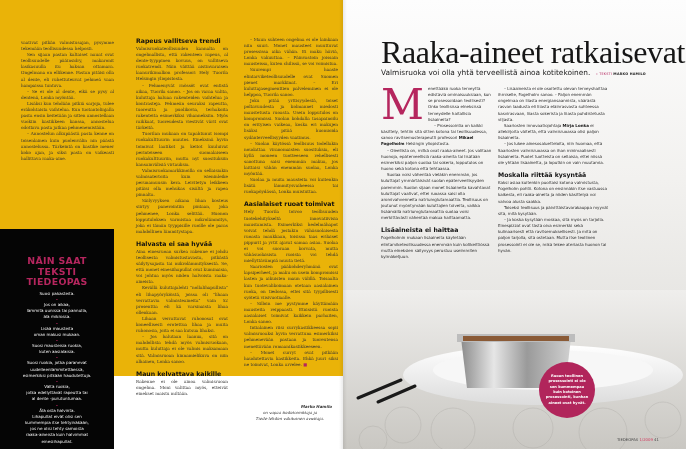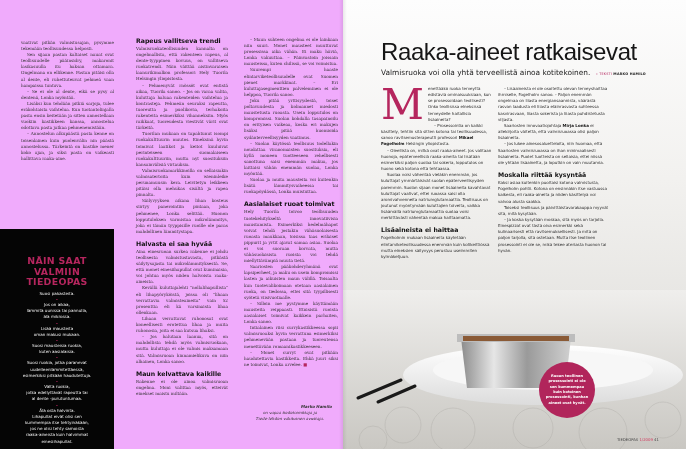--- a/index.html
+++ b/index.html
@@ -1,20 +1,20 @@
 <!DOCTYPE html>
 <html><head>
 <meta charset="utf-8">
 <style>
   * { box-sizing: border-box; margin: 0; padding: 0; }
   html, body { width: 686px; height: 449px; overflow: hidden; background: #fff; }
   body { font-family: "DejaVu Serif", serif; color: #2a2a2a; position: relative; }
 
   .spread { position: absolute; left: 0; top: 0; width: 686px; height: 449px; }
-  .page-left { position: absolute; left: 0; top: 0; width: 343px; height: 449px; background: #f0abfc; }
+  .page-left { position: absolute; left: 0; top: 0; width: 343px; height: 376px; background: #eab308; }
   .page-right { position: absolute; left: 343px; top: 0; width: 343px; height: 449px;
     background: linear-gradient(180deg, #fdfdfd 0%, #f2f1ef 40%, #e6e5e2 70%, #d9d8d4 100%); overflow: hidden; }
   .gutter { position: absolute; left: 339px; top: 0; width: 8px; height: 449px;
     background: linear-gradient(90deg, rgba(0,0,0,0) 0%, rgba(0,0,0,0.08) 50%, rgba(0,0,0,0) 100%); }
 
   .col { position: absolute; font-size: 4.2px; line-height: 6.1px; text-align: justify; color: #333; }
   .col p { margin: 0; text-indent: 6px; }
   .col p.noindent { text-indent: 0; }
   .col h3 { font-family: "DejaVu Sans", sans-serif; font-weight: bold; font-size: 6.2px; line-height: 8px; color: #111; margin-top: 5px; margin-bottom: 1px; }
 
@@ -26,21 +26,21 @@
   .sidebar h2 { font-family: "DejaVu Sans", sans-serif; font-weight: bold; color: #b5265e; font-size: 9.4px; line-height: 10.6px; text-align: center; letter-spacing: 0.3px; margin-top: 27px; }
   .sidebar ul { list-style: none; text-align: center; color: #f2f2f2; font-family: "DejaVu Sans", sans-serif; font-size: 4.1px; line-height: 6.2px; margin-top: 3px; }
   .sidebar li { padding: 0 6px; }
   .sidebar .dot { color: #b5265e; font-size: 4px; line-height: 5px; display: block; }
 
   .signature { position: absolute; left: 244px; top: 404px; width: 92px; text-align: center; font-size: 4px; line-height: 6px; color: #333; font-style: italic; }
   .signature .author { font-family: "DejaVu Sans", sans-serif; font-weight: bold; font-style: italic; text-align: right; display: block; padding-right: 4px; }
   .end-mark { color: #b5265e; }
 
   
-  .title { position: absolute; left: 38px; top: 38px; font-family: Liberation Sans, sans-serif; font-size: 24px; line-height: 28px; color: #161616; letter-spacing: -0.4px; }
+  .title { position: absolute; left: 38px; top: 38px; font-family: Liberation Serif, serif; font-size: 32px; line-height: 28px; color: #161616; letter-spacing: -0.4px; }
   .subtitle { position: absolute; left: 38px; top: 68px; font-family: "DejaVu Sans", sans-serif; font-size: 7.4px; color: #222; white-space: nowrap; }
   .byline { font-size: 3.4px; color: #b5265e; margin-left: 3px; letter-spacing: 0.2px; }
   .byline b { color: #222; }
 
   .rcol { position: absolute; font-family: "DejaVu Sans", sans-serif; font-size: 4px; line-height: 6.15px; color: #2a2a2a; text-align: left; }
   .rcol p { text-indent: 6px; }
   .rcol p.noindent { text-indent: 0; }
   .rcol h3 { font-weight: bold; font-size: 6.2px; line-height: 8px; color: #111; margin-top: 5px; margin-bottom: 1px; }
   .rcol b { color: #111; }
   .rcol1 { left: 38px; top: 86px; width: 111px; }
@@ -69,21 +69,21 @@
       <p class="noindent">vaativat pitkän valmistusajan, pysymme tekemään teollisuudessa helposti.</p>
       <p>Sen sijaan pastan kaltaiset nauat ovat teollisuudelle pääinsidry, makaronit lasikasuulla itu haksan ottamara. Ongelmana on ellikenne. Pastan pitäisi olla al dente, eli ruhettuteuvat pehmeä vaan hampaissa tuntuva.</p>
       <p>– Se ei ole al dente, eikä se pysy al dentenä, Lonka myöntää.</p>
       <p>Lisäksi kun tehdään pitkiä sarjoja, tulee eräkohtaista vaihtelua. Kun tuotantolinjalla pasta ensin keitetään ja sitten annostellaan vuokiin kastikkeen kanssa, annostelua odottava pasta jatkaa pehmenemistään.</p>
       <p>– Annostelun alkupäästä pasta kenne on toisenlainen kuin puolenvälin nin päästä annostelussa. Tärkeintä on kastike mener koko ajan, ja siksi pasta on vaikeasti hallittava raaka-aine.</p>
     </div>
 
     <div class="sidebar">
       <h2>
         <span>NÄIN SAAT</span><br>
-        <span>VALMIIN</span><br>
+        <span>TEKSTI</span><br>
         <span>TIEDEOPAS</span>
       </h2>
       <ul id="tips-list">
           <li><span>Suosi pakasteita.</span></li>
           <li>
             <span class="dot">•</span>
           </li>
           <li><span>Jos on aikaa,</span><br><span>lämmitä uunissa tai pannulla,</span><br><span>älä mikrossa.</span></li>
           <li>
             <span class="dot">•</span>

